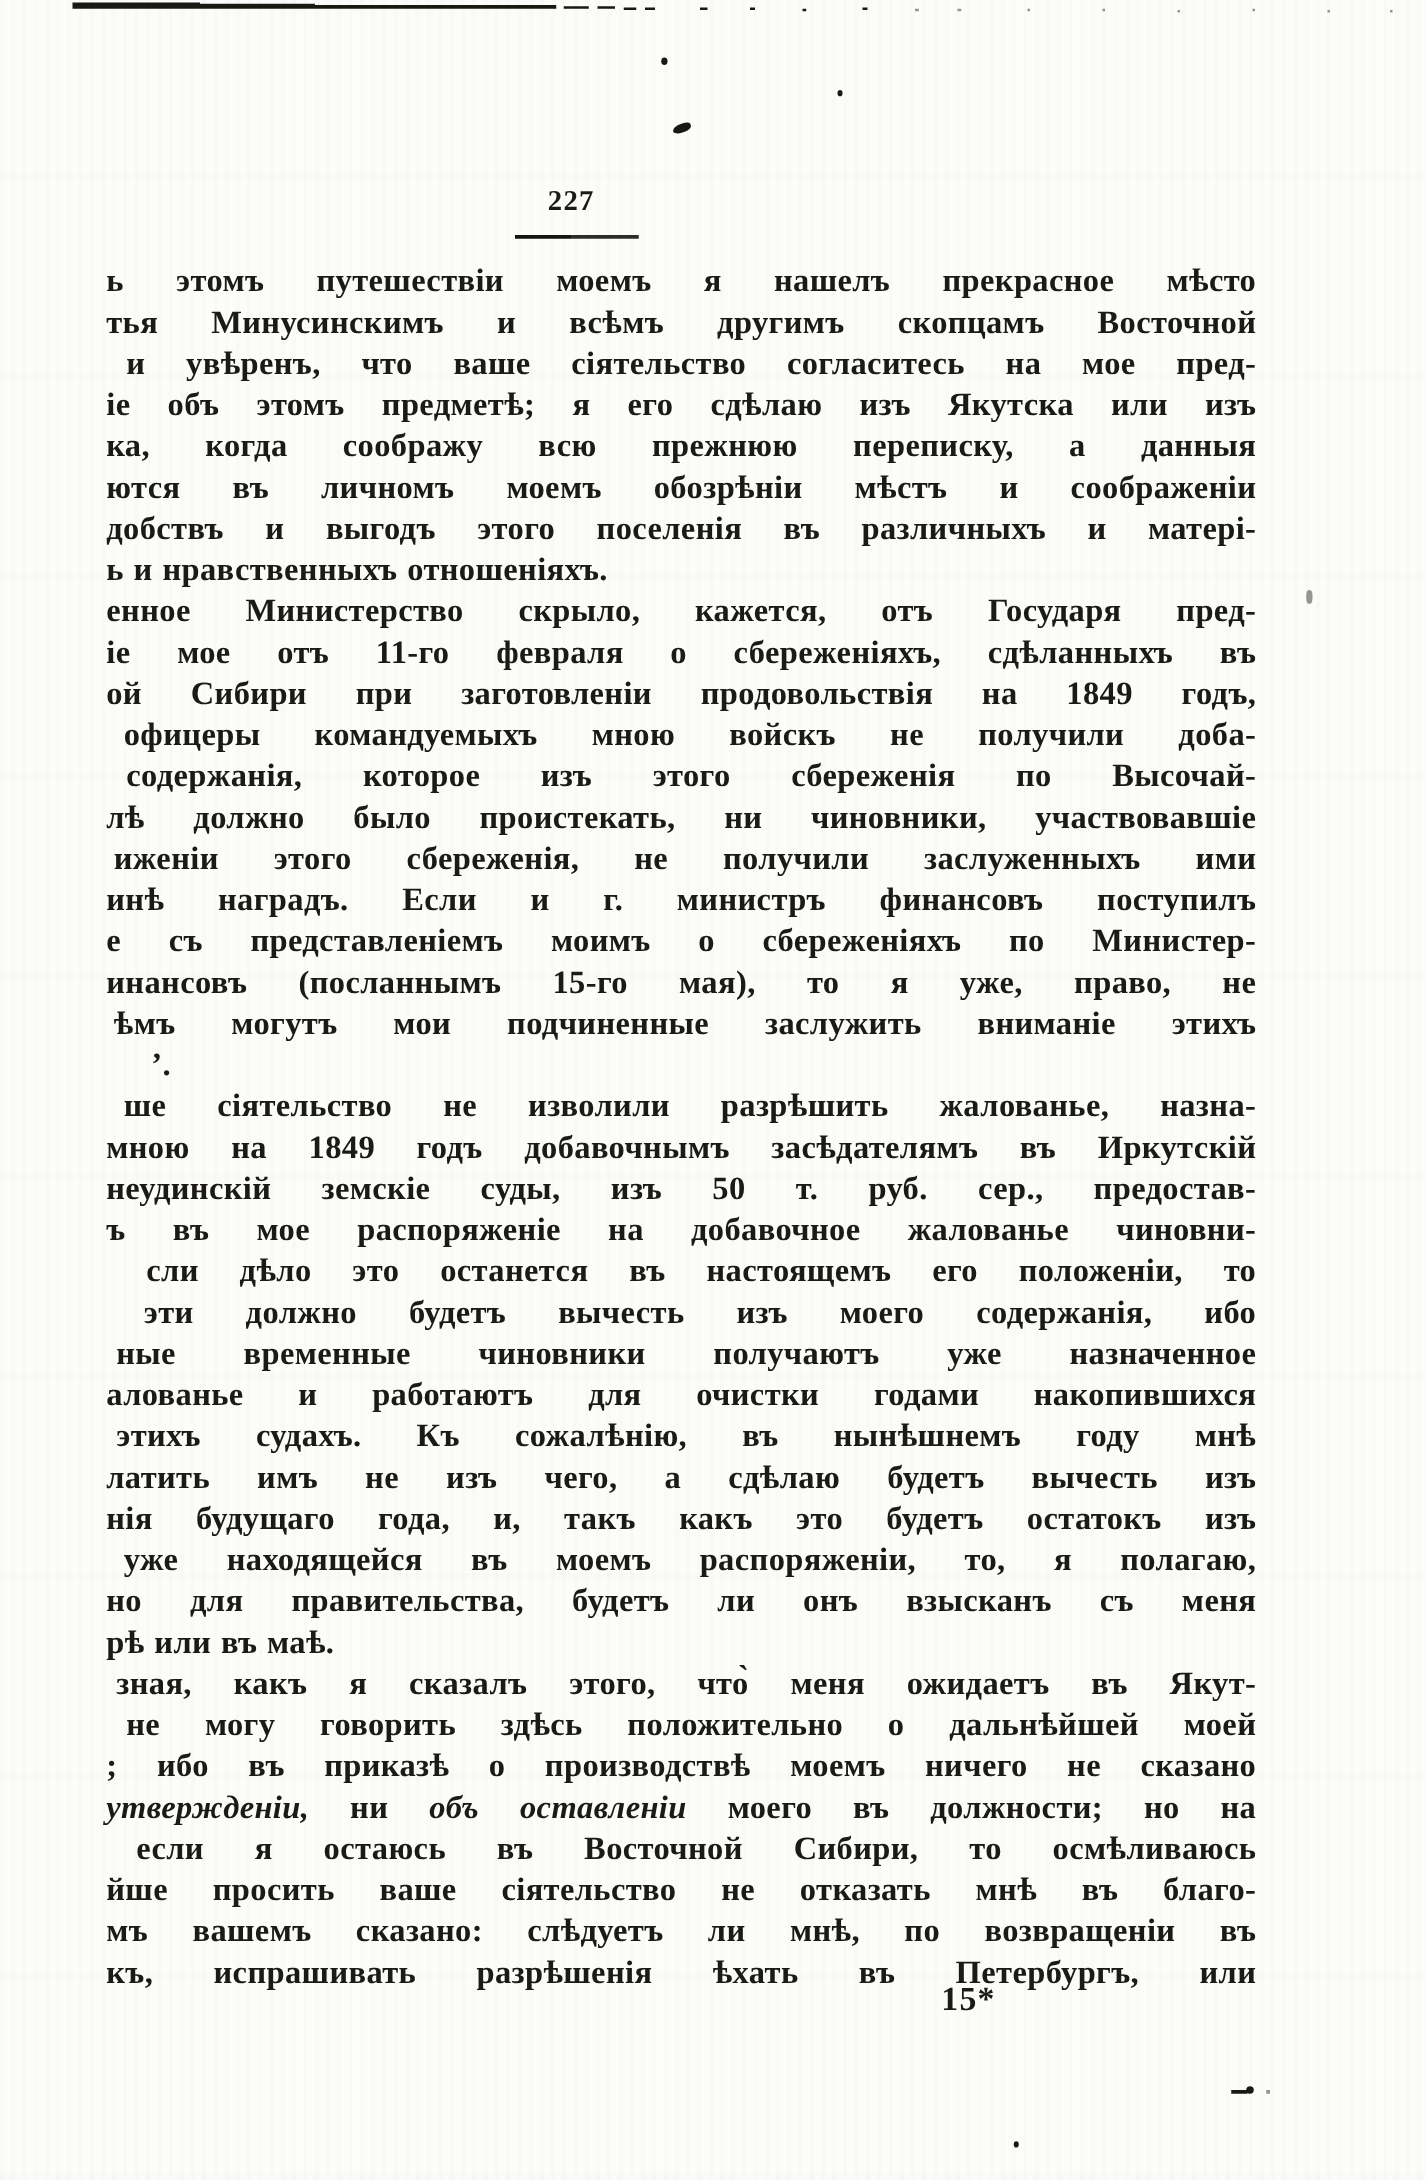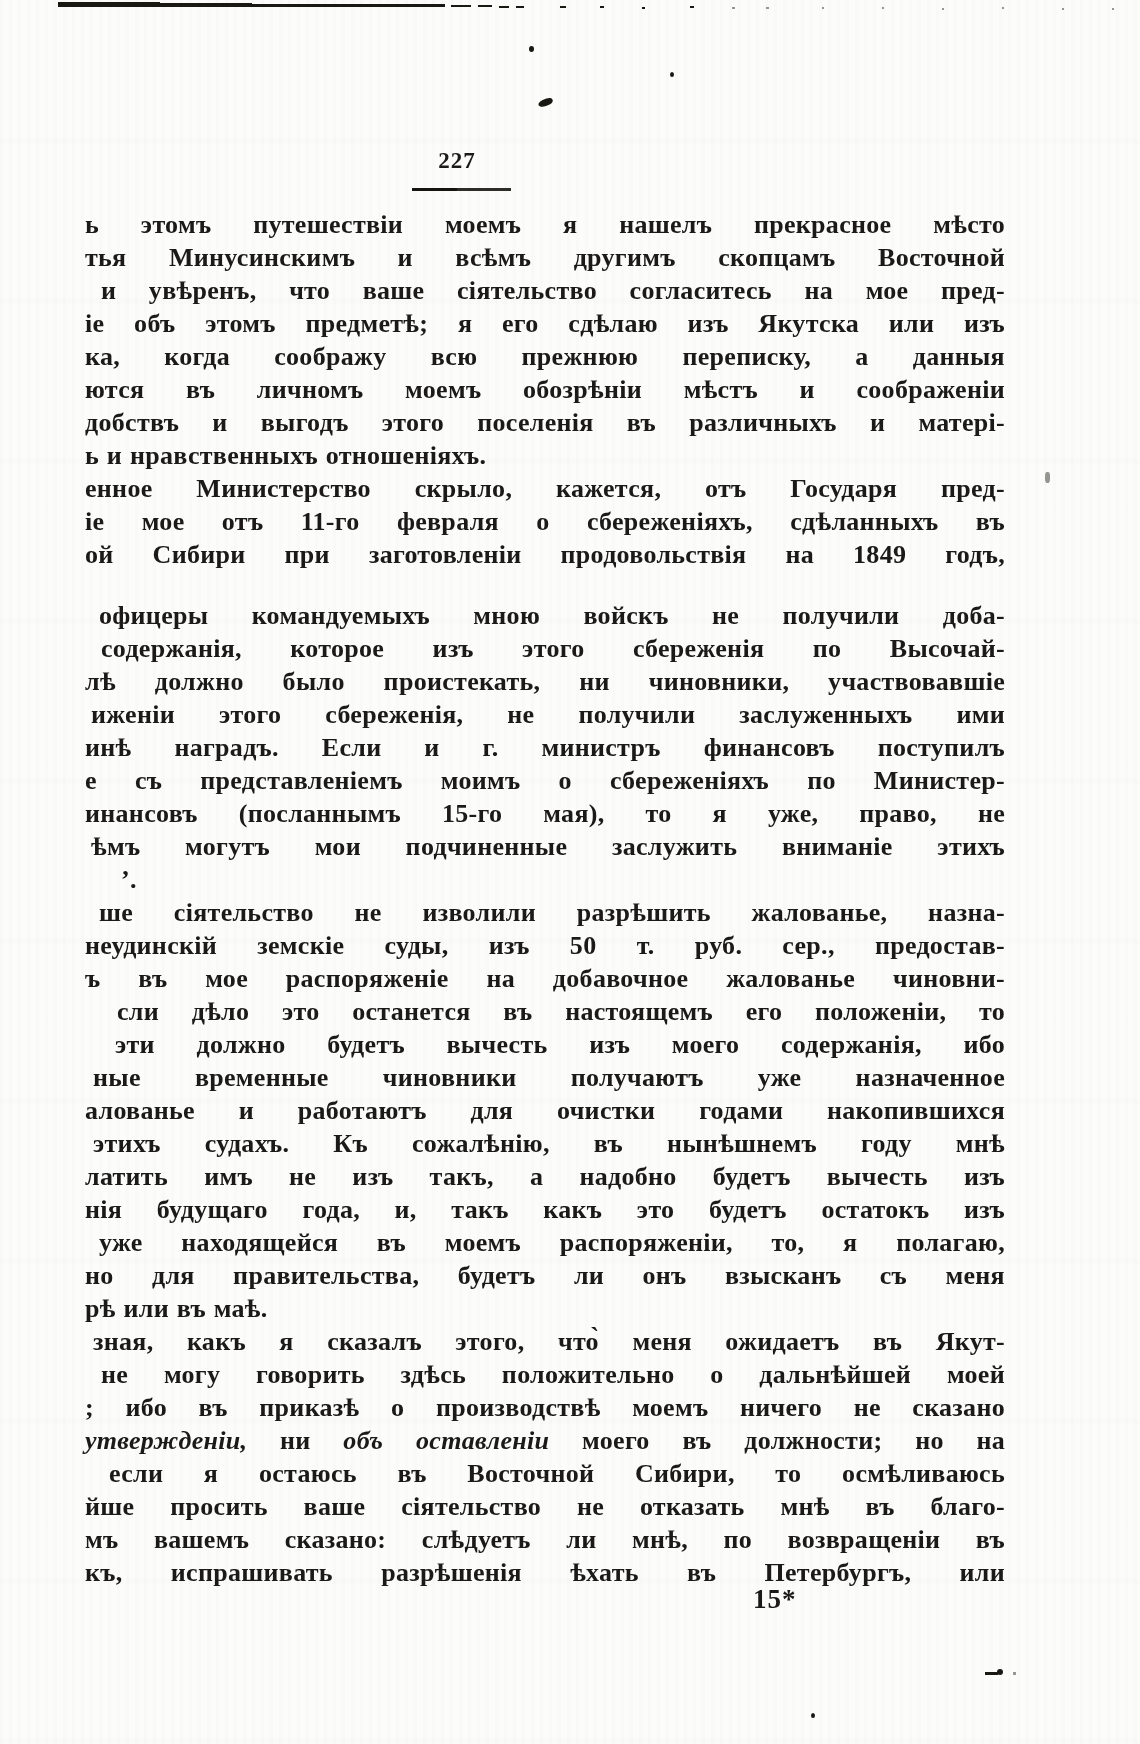--- a/index.html
+++ b/index.html
@@ -96,40 +96,41 @@
         <div class="line">іе объ этомъ предметѣ; я его сдѣлаю изъ Якутска или изъ</div>
         <div class="line">ка, когда соображу всю прежнюю переписку, а данныя</div>
         <div class="line">ются въ личномъ моемъ обозрѣніи мѣстъ и соображеніи</div>
         <div class="line">добствъ и выгодъ этого поселенія въ различныхъ и матері-</div>
         <div class="line noj">ь и нравственныхъ отношеніяхъ.</div>
       </div>
       <div class="para">
         <div class="line">енное Министерство скрыло, кажется, отъ Государя пред-</div>
         <div class="line">іе мое отъ 11-го февраля о сбереженіяхъ, сдѣланныхъ въ</div>
         <div class="line">ой Сибири при заготовленіи продовольствія на 1849 годъ,</div>
-        <div class="line" style="padding-left: 14px; margin-top: 28px;">офицеры командуемыхъ мною войскъ не получили доба-</div>
+        <div class="line" style="padding-left: 14px;">офицеры командуемыхъ мною войскъ не получили доба-</div>
         <div class="line" style="padding-left: 16px;">содержанія, которое изъ этого сбереженія по Высочай-</div>
         <div class="line">лѣ должно было проистекать, ни чиновники, участвовавшіе</div>
         <div class="line" style="padding-left: 6px;">иженіи этого сбереженія, не получили заслуженныхъ ими</div>
         <div class="line">инѣ наградъ. Если и г. министръ финансовъ поступилъ</div>
         <div class="line">е съ представленіемъ моимъ о сбереженіяхъ по Министер-</div>
         <div class="line">инансовъ (посланнымъ 15-го мая), то я уже, право, не</div>
         <div class="line" style="padding-left: 6px;">ѣмъ могутъ мои подчиненные заслужить вниманіе этихъ</div>
         <div class="line noj" style="padding-left: 36px;">’.</div>
       </div>
       <div class="para">
         <div class="line" style="padding-left: 14px;">ше сіятельство не изволили разрѣшить жалованье, назна-</div>
+        <div class="line">мною на 1849 годъ добавочнымъ засѣдателямъ въ Иркутскій</div>
         <div class="line">неудинскій земскіе суды, изъ 50 т. руб. сер., предостав-</div>
         <div class="line">ъ въ мое распоряженіе на добавочное жалованье чиновни-</div>
         <div class="line" style="padding-left: 8px; margin-left: 24px;">сли дѣло это останется въ настоящемъ его положеніи, то</div>
         <div class="line" style="padding-left: 30px;">эти должно будетъ вычесть изъ моего содержанія, ибо</div>
         <div class="line" style="padding-left: 8px;">ные временные чиновники получаютъ уже назначенное</div>
         <div class="line">алованье и работаютъ для очистки годами накопившихся</div>
         <div class="line" style="padding-left: 8px;">этихъ судахъ. Къ сожалѣнію, въ нынѣшнемъ году мнѣ</div>
-        <div class="line">латить имъ не изъ такъ, а надобно будетъ вычесть изъ</div>
+        <div class="line">латить имъ не изъ чего, а сдѣлаю будетъ вычесть изъ</div>
         <div class="line">нія будущаго года, и, такъ какъ это будетъ остатокъ изъ</div>
         <div class="line" style="padding-left: 14px;">уже находящейся въ моемъ распоряженіи, то, я полагаю,</div>
         <div class="line">но для правительства, будетъ ли онъ взысканъ съ меня</div>
         <div class="line noj">рѣ или въ маѣ.</div>
       </div>
       <div class="para">
         <div class="line" style="padding-left: 8px;">зная, какъ я сказалъ этого, что̀ меня ожидаетъ въ Якут-</div>
         <div class="line" style="padding-left: 16px;">не могу говорить здѣсь положительно о дальнѣйшей моей</div>
         <div class="line">; ибо въ приказѣ о производствѣ моемъ ничего не сказано</div>
         <div class="line"><i>утвержденіи,</i><span> ни </span><i>объ оставленіи</i><span> моего въ должности; но на</span></div>

